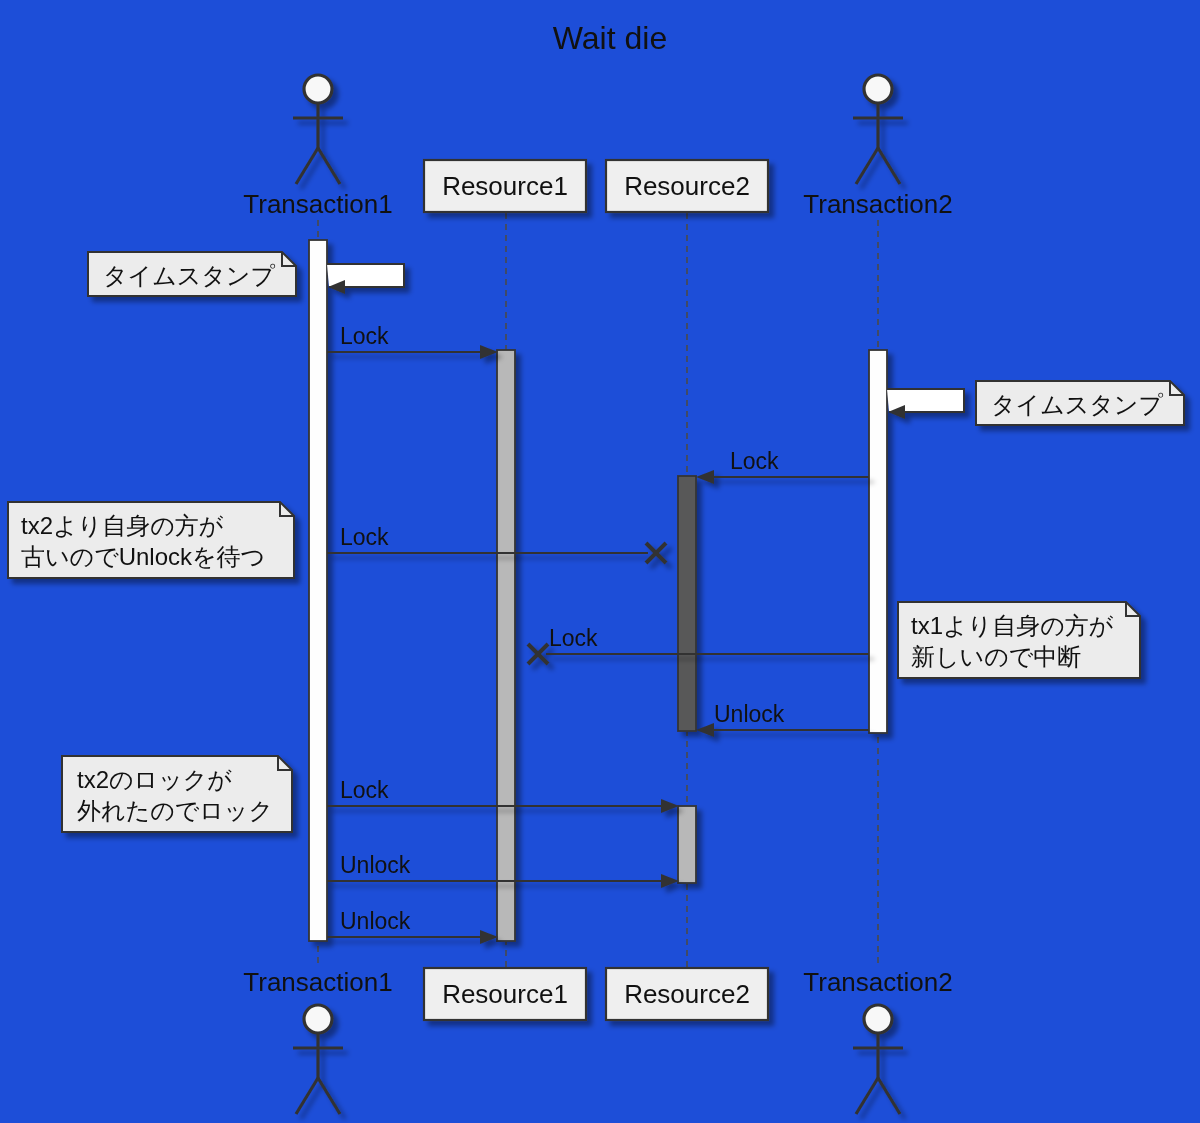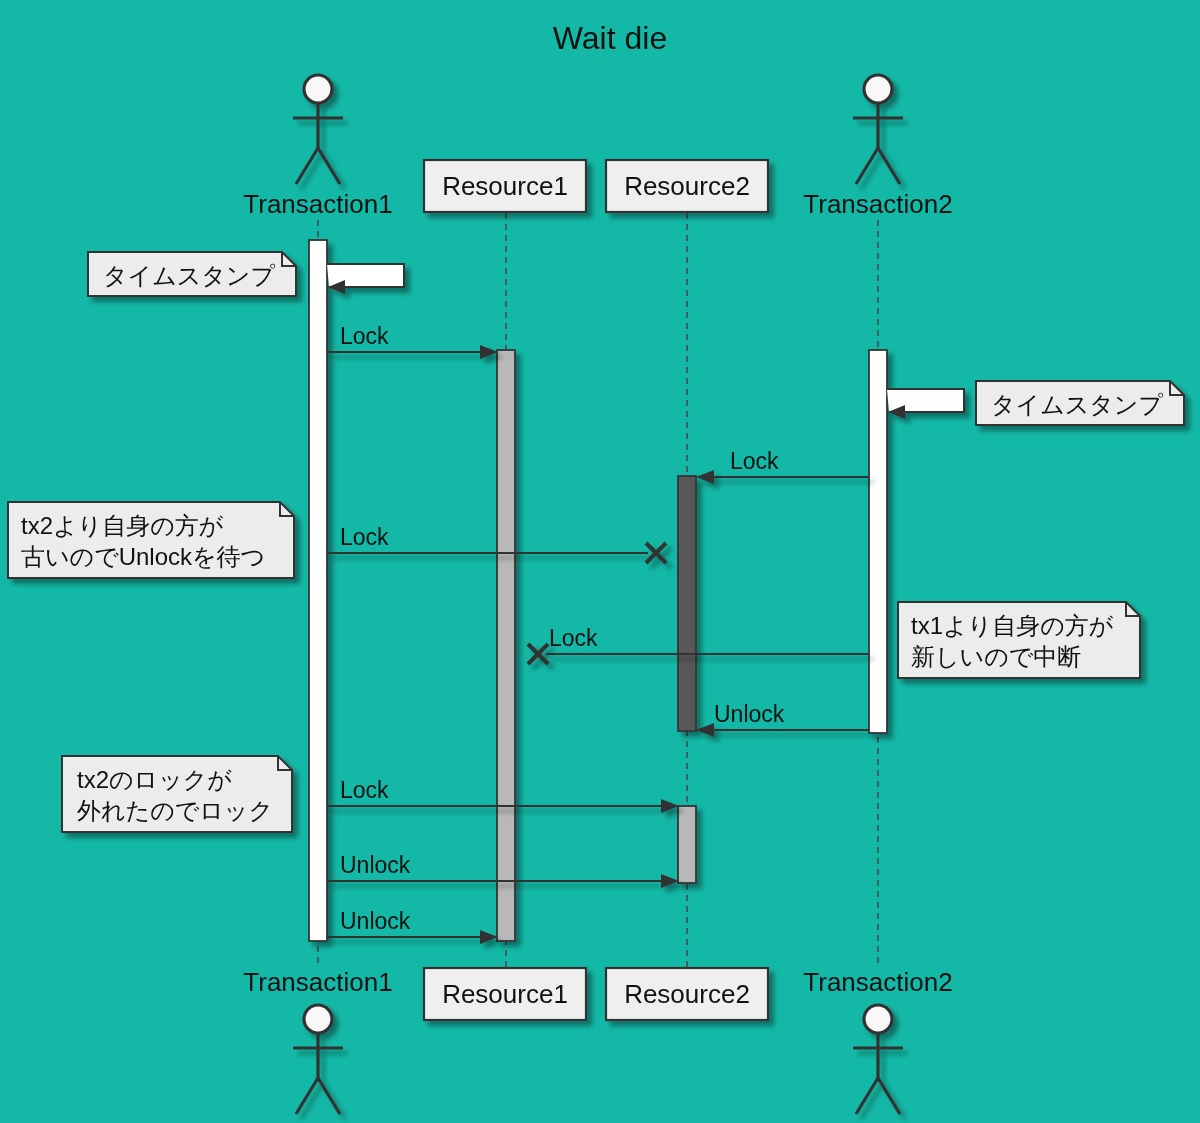--- a/index.html
+++ b/index.html
@@ -1,16 +1,16 @@
 <!DOCTYPE html>
 <html><head>
 <meta charset="utf-8">
 <style>
   html,body{margin:0;padding:0;background:#ffffff;}
-  .stage{width:1200px;height:1123px;position:relative;background:#14b8a6;overflow:hidden;}
+  .stage{width:1200px;height:1123px;position:relative;background:#1d4ed8;overflow:hidden;}
   svg{display:block;}
   text{font-family:"Liberation Sans","DejaVu Sans",sans-serif;fill:#111;}
   .title{font-size:32px;}
   .plabel{font-size:26px;}
   .msg{font-size:23px;}
   .note-text{font-size:24px;}
 </style>
 </head>
 <body>
 

